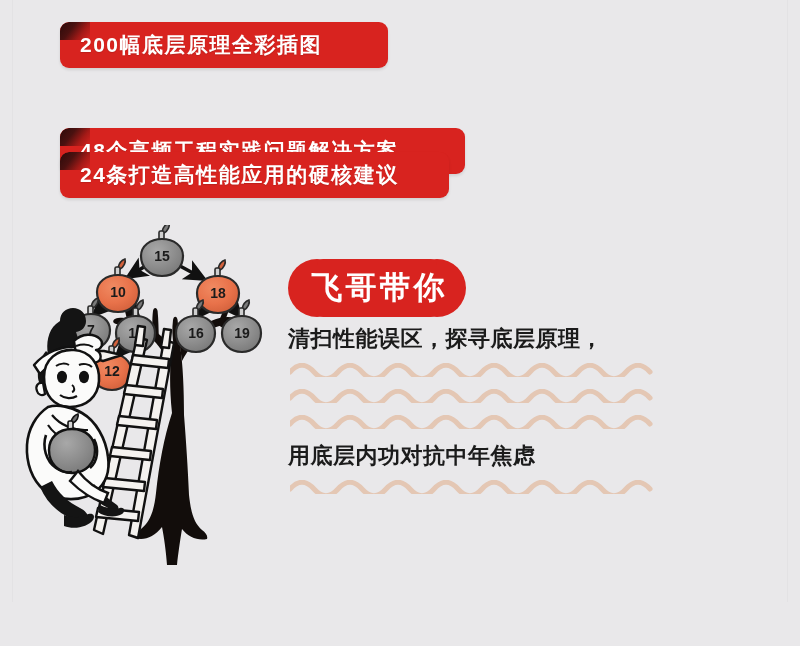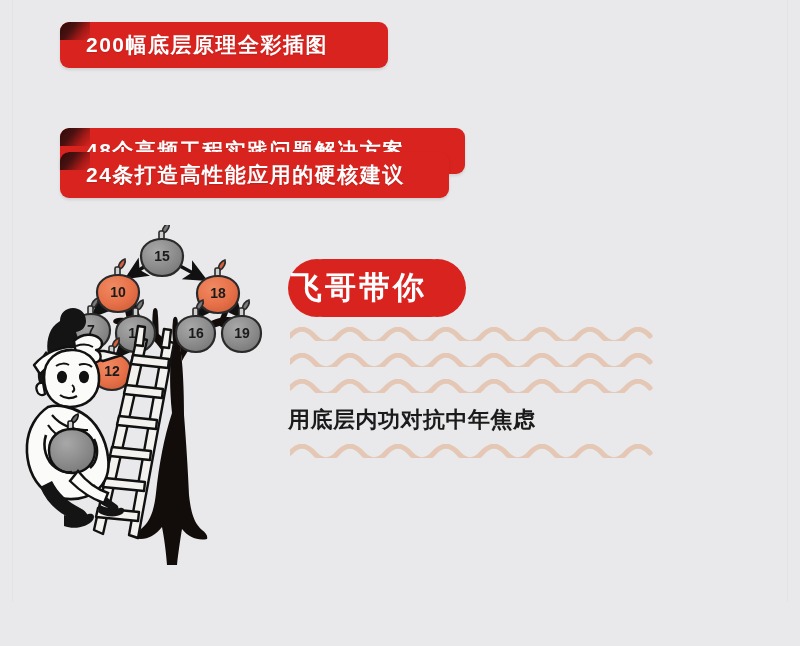--- a/index.html
+++ b/index.html
@@ -54,21 +54,21 @@
     border-top-left-radius: 9px;
   }
   .banner .label {
     position: relative;
     display: block;
     color: #ffffff;
     font-size: 21px;
     font-weight: 700;
     letter-spacing: 1.5px;
     line-height: 46px;
-    padding-left: 26px;
+    padding-left: 20px;
     white-space: nowrap;
     text-shadow: 0 1px 1px rgba(0,0,0,0.13);
   }
   #banner-0 { top: 22px; width: 328px; }
   #banner-1 { top: 88px; width: 405px; margin-top: 40px; }
   #banner-2 { top: 152px; width: 389px; }
 
   
   #tree-illustration {
     position: absolute;
@@ -94,21 +94,21 @@
     margin-bottom: 6px;
   }
   #brand-badge svg { position: absolute; left: 0; top: 0; }
   #brand-badge .brand-text {
     position: absolute;
     left: 0;
     top: 0;
     width: 180px;
     height: 60px;
     line-height: 60px;
-    text-align: left;
+    text-align: center;
     color: #ffffff;
     font-size: 31px;
     font-weight: 700;
     letter-spacing: 3px;
     text-indent: 3px;
   }
 
   .text-line {
     color: #1b1b1b;
     font-size: 22px;
@@ -341,20 +341,21 @@
           <circle cx="29" cy="30" r="29"></circle>
           <circle cx="68" cy="30" r="29"></circle>
           <circle cx="108" cy="30" r="29"></circle>
           <circle cx="149" cy="30" r="29"></circle>
           <rect x="29" y="1" width="120" height="58" rx="6"></rect>
         </g>
       </svg>
       <span class="brand-text">飞哥带你</span>
     </div>
 
+    <div class="text-line tl-0">清扫性能误区，探寻底层原理，</div>
     <svg class="wave-sep" viewBox="0 0 390 14" preserveAspectRatio="none">
       <path d="M0,9 C8,0 16,0 24,9 C32,18 40,18 48,9 C56,0 64,0 72,9 C80,18 88,18 96,9
                C104,0 112,0 120,9 C128,18 136,18 144,9 C152,0 160,0 168,9 C176,18 184,18 192,9
                C200,0 208,0 216,9 C224,18 232,18 240,9 C248,0 256,0 264,9 C272,18 280,18 288,9
                C296,0 304,0 312,9 C320,18 328,18 336,9 C344,0 352,0 360,9" fill="none" stroke="#e4c7b4" stroke-width="5" stroke-linecap="round"></path>
     </svg>
 
     <svg class="wave-sep" viewBox="0 0 390 14" preserveAspectRatio="none">
       <path d="M0,9 C8,0 16,0 24,9 C32,18 40,18 48,9 C56,0 64,0 72,9 C80,18 88,18 96,9
                C104,0 112,0 120,9 C128,18 136,18 144,9 C152,0 160,0 168,9 C176,18 184,18 192,9

